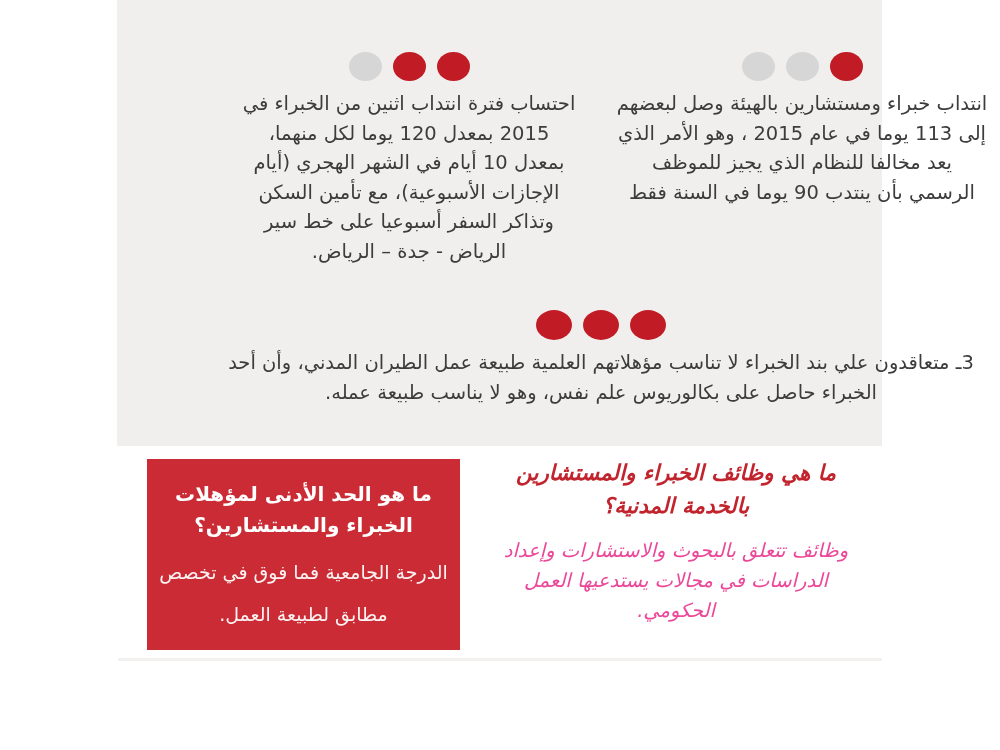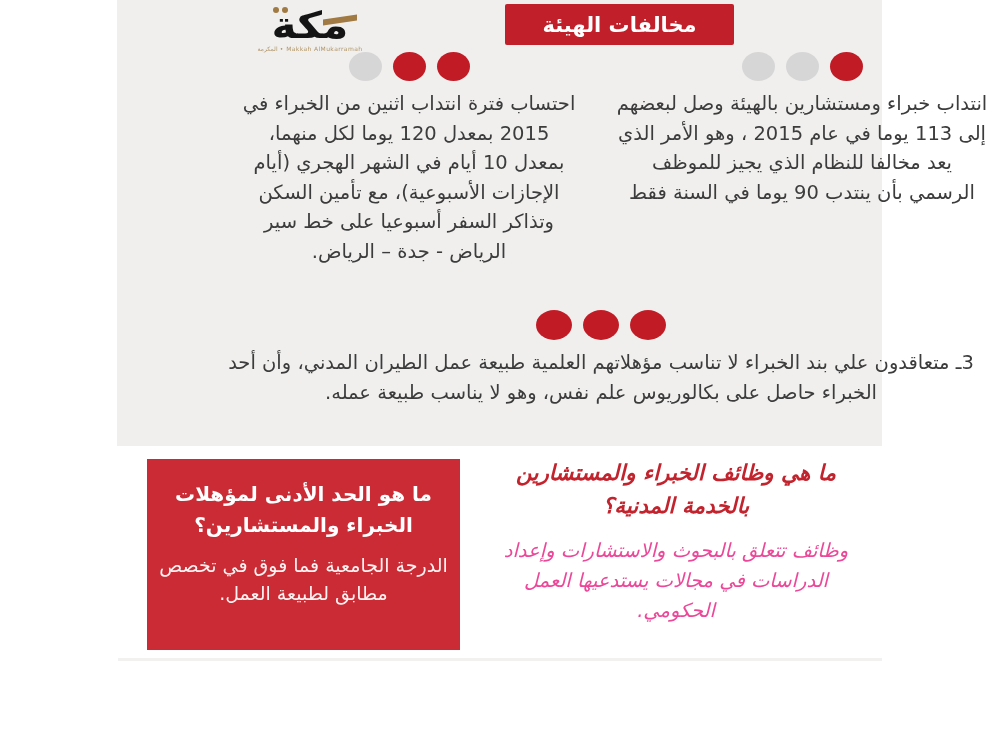--- a/index.html
+++ b/index.html
@@ -46,45 +46,33 @@
   .qa{
     position:absolute;left:118px;top:446px;width:764px;height:212px;
     background:#ffffff;border-bottom:3px solid #f2f1f0;
   }
   .qa-box{
     position:absolute;left:29px;top:13px;width:313px;height:191px;
     background:#ca2b34;box-sizing:border-box;padding:20px 12px;
     text-align:center;
   }
   .qa-box h3{margin:0 0 10px 0;color:#ffffff;font-size:20px;line-height:31px;font-weight:bold;}
-  .qa-box p{margin:0;color:#fdf3f3;font-size:19px;line-height:28px;}
+  .qa-box p{margin:0;color:#fdf3f3;font-size:19px;line-height:42px;}
   .qa-right{position:absolute;right:10px;top:10px;width:392px;text-align:center;font-style:italic;}
   .qa-right h3{margin:0 0 14px 0;color:#c2242e;font-size:21.5px;line-height:33px;font-weight:bold;}
   .qa-right p{margin:12px;color:#ec4899;font-size:19.5px;line-height:30px;}
 </style>
 </head>
 <body>
 
 <div class="page">
 
   <div class="panel">
 
-    <div class="logo">
-      <div class="logo-dots">
-          <span></span>
-          <span></span>
-        </div>
-      <div class="logo-text">مكة</div>
-      <div class="logo-band"></div>
-      <div class="logo-caption">Makkah AlMukarramah • المكرمة</div>
-    </div>
 
-    <div class="title-box">
-      <span>مخالفات الهيئة</span>
-    </div>
 
     <section class="item item-1">
       <div class="dots">
           <span class="dot gray"></span>
           <span class="dot gray"></span>
           <span class="dot red"></span>
         </div>
       <p>انتداب خبراء ومستشارين بالهيئة وصل لبعضهم إلى 113 يوما في عام 2015 ، وهو الأمر الذي يعد مخالفا للنظام الذي يجيز للموظف الرسمي بأن ينتدب 90 يوما في السنة فقط</p>
     </section>
 

